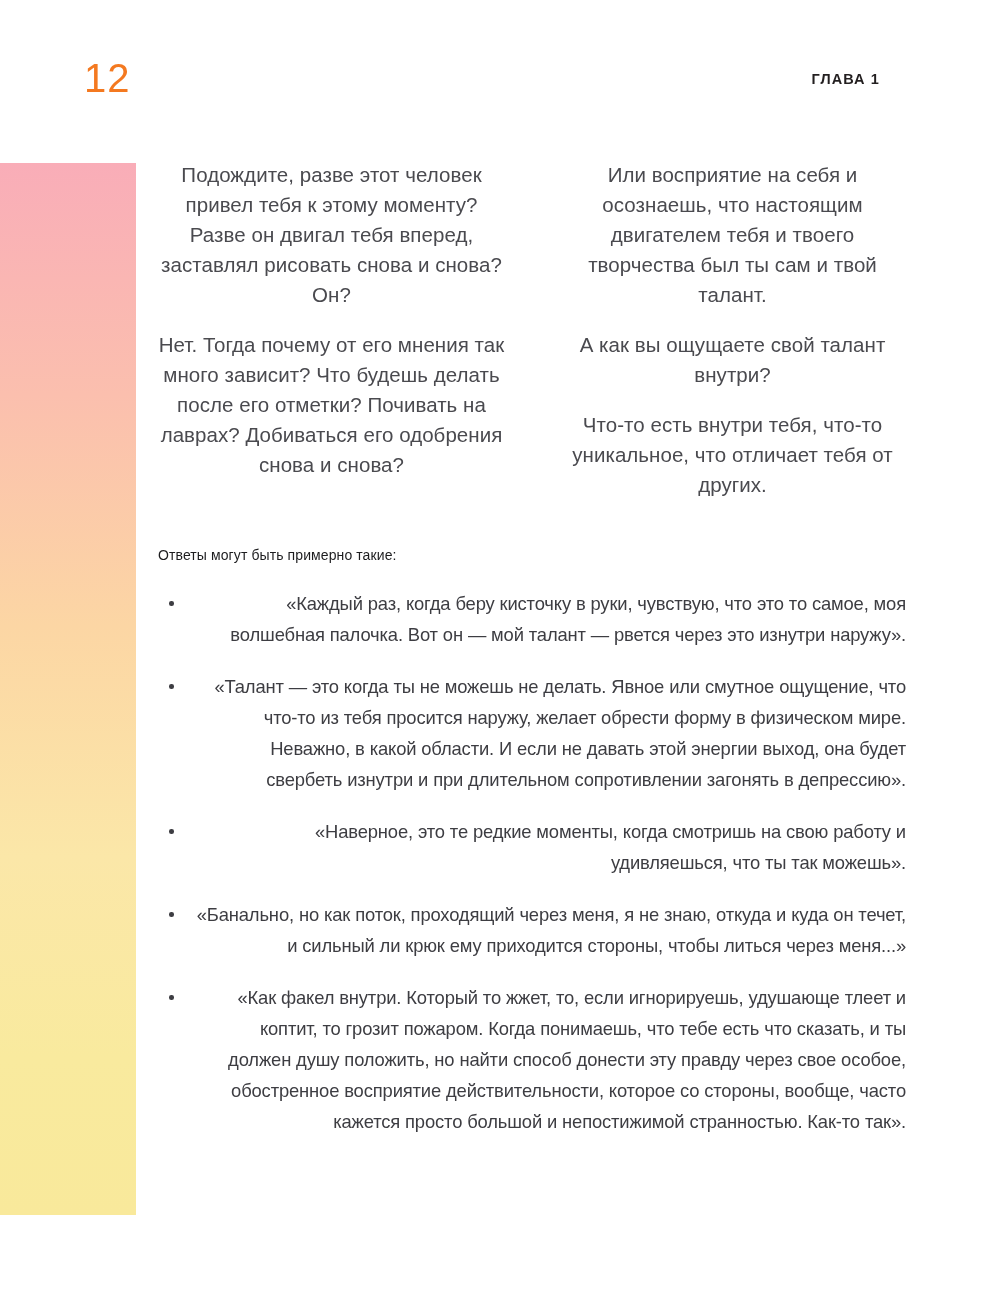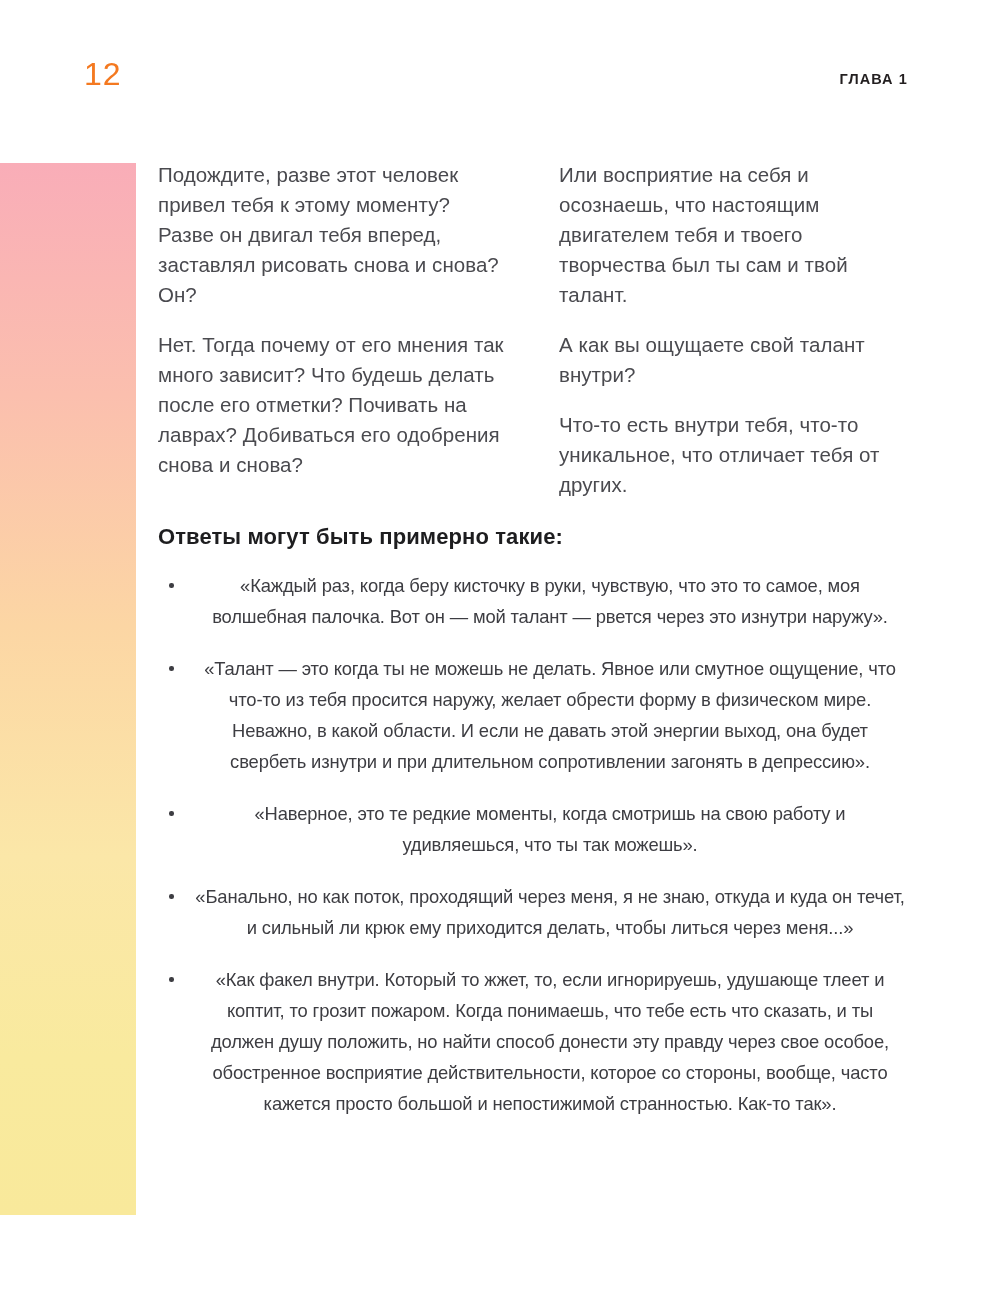--- a/index.html
+++ b/index.html
@@ -31,29 +31,29 @@
         #fbe7a8 66%,
         #f9ea9e 85%,
         #f9e99b 100%);
   }
 
   
   .page-number {
     position: absolute;
     left: 84px;
     top: 58px;
-    font-size: 32px;
+    font-size: 40px;
     font-weight: 300;
     color: #f47920;
     letter-spacing: 1px;
     line-height: 1;
   }
   .chapter-label {
     position: absolute;
-    right: 92px;
+    right: 120px;
     top: 72px;
     font-size: 14.5px;
     font-weight: bold;
     color: #231f20;
     letter-spacing: 1.1px;
     line-height: 1;
   }
 
   
   .content {
@@ -69,28 +69,29 @@
   .col {
     width: 347px;
   }
   .col p {
     margin: 0 0 20px 0;
     font-size: 20.5px;
     line-height: 30px;
     color: #4a4a4f;
     font-weight: 300;
     letter-spacing: 0.05px;
+    text-align: center;
   }
   .col p:last-child { margin-bottom: 0; }
 
   
   .answers-heading {
-    margin-top: 24px;
-    font-size: 22px;
-    font-weight: bold;
+    margin-top: 42px;
+    font-size: 14px;
+    font-weight: normal;
     color: #1d1d1f;
     letter-spacing: 0.1px;
     line-height: 26px;
   }
 
   
   .bullet-list {
     margin: 20px 0 0 0;
     padding: 0;
     list-style: none;
@@ -98,21 +99,21 @@
   .bullet-item {
     position: relative;
     padding-left: 36px;
     margin-bottom: 21px;
     font-size: 18.4px;
     line-height: 31px;
     color: #3d3d42;
     font-weight: 400;
     font-stretch: semi-condensed;
     letter-spacing: -0.15px;
-    text-align: center;
+    text-align: right;
   }
   .bullet-item:last-child { margin-bottom: 0; }
   .bullet-marker {
     position: absolute;
     left: 11px;
     top: 13px;
     width: 4.5px;
     height: 4.5px;
     border-radius: 50%;
     background: #3d3d42;
@@ -150,21 +151,21 @@
     <li class="bullet-item">
       <span class="bullet-marker"></span>
       <span>«Талант — это когда ты не можешь не делать. Явное или смутное ощущение, что что-то из тебя просится наружу, желает обрести форму в физическом мире. Неважно, в какой области. И если не давать этой энергии выход, она будет свербеть изнутри и при длительном сопротивлении загонять в депрессию».</span>
     </li>
     <li class="bullet-item">
       <span class="bullet-marker"></span>
       <span>«Наверное, это те редкие моменты, когда смотришь на свою работу и удивляешься, что ты так можешь».</span>
     </li>
     <li class="bullet-item">
       <span class="bullet-marker"></span>
-      <span>«Банально, но как поток, проходящий через меня, я не знаю, откуда и куда он течет, и сильный ли крюк ему приходится делать, чтобы литься через меня...»</span>
+      <span>«Банально, но как поток, проходящий через меня, я не знаю, откуда и куда он течет, и сильный ли крюк ему приходится стороны, чтобы литься через меня...»</span>
     </li>
     <li class="bullet-item">
       <span class="bullet-marker"></span>
       <span>«Как факел внутри. Который то жжет, то, если игнорируешь, удушающе тлеет и коптит, то грозит пожаром. Когда понимаешь, что тебе есть что сказать, и ты должен душу положить, но найти способ донести эту правду через свое особое, обостренное восприятие действительности, которое со стороны, вообще, часто кажется просто большой и непостижимой странностью. Как-то так».</span>
     </li>
   </ul>
 
 </div>
 
 </body></html>

